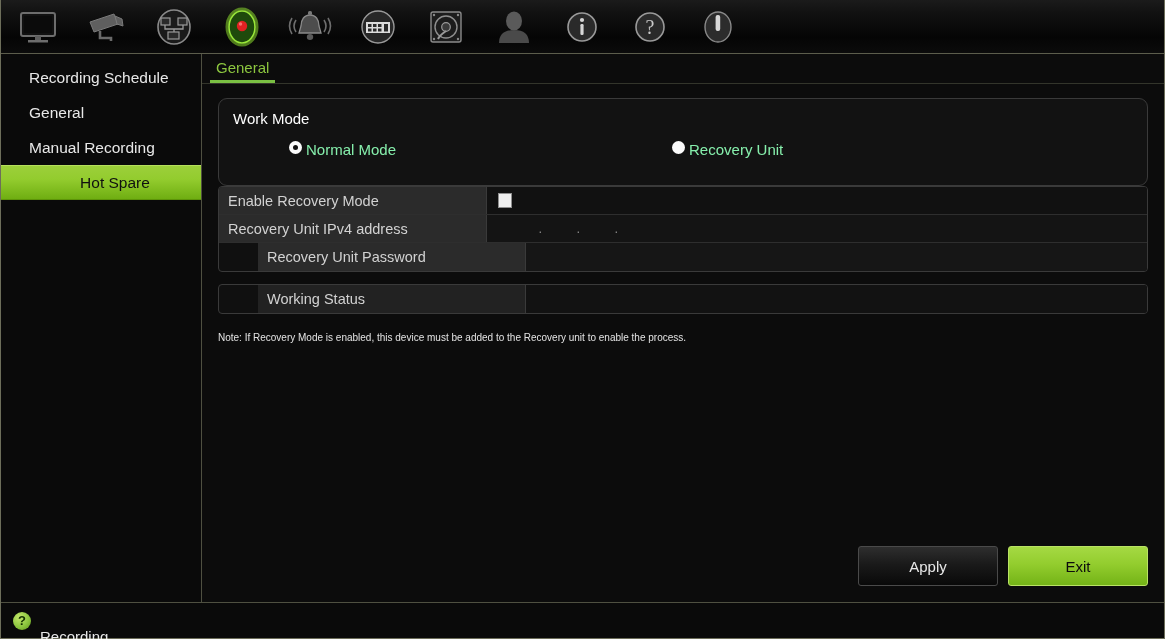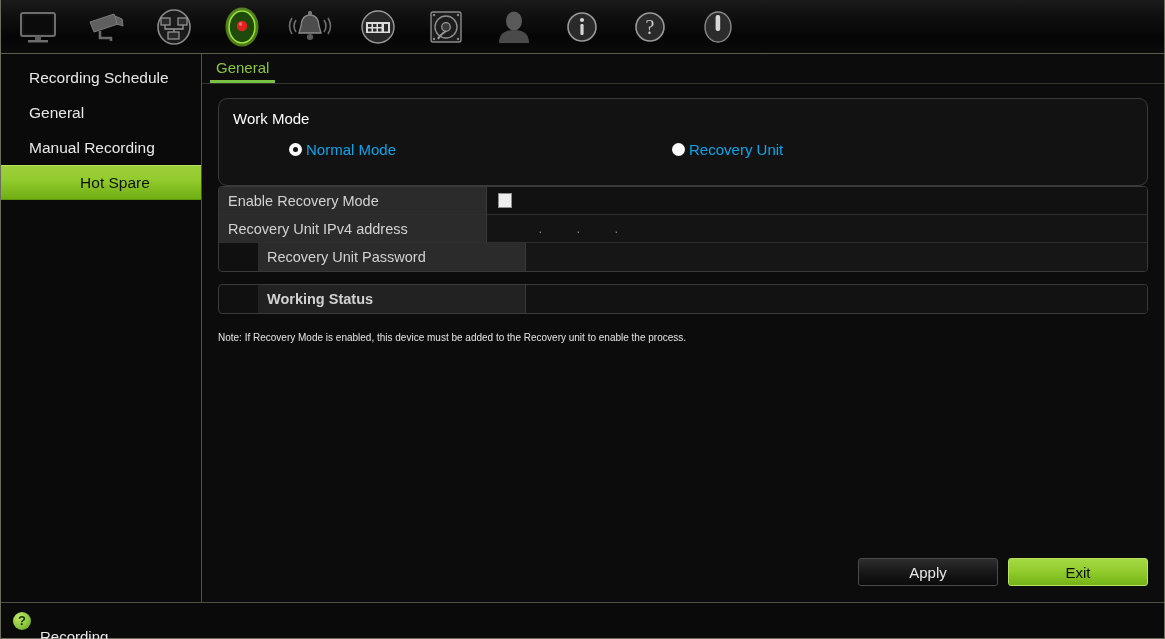--- a/index.html
+++ b/index.html
@@ -78,22 +78,22 @@
     background: #121212;
     border: 1px solid #3a3a3a;
     border-radius: 9px;
   }
 
   
   .workmode { height: 88px; padding: 11px 0 0 14px; }
   .wm-title { color: #fff; font-size: 15px; margin-bottom: 14px; }
   .wm-row { display: flex; align-items: center; }
   .radio-wrap {
-    display: flex; align-items: center; gap: 4px;
-    cursor: pointer; color: #0ea5e9; font-size: 15px;
+    display: flex; align-items: flex-start; gap: 4px;
+    cursor: pointer; color: #86efac; font-size: 15px;
   }
   .radio-wrap.first { margin-left: 56px; }
   .radio-wrap.second { margin-left: 276px; }
   .radio {
     width: 13px; height: 13px; border-radius: 50%;
     background: #fbfbfb; flex: 0 0 13px;
     position: relative;
   }
   .radio.sel::after {
     content: ""; position: absolute;
@@ -126,36 +126,36 @@
   .srow:nth-child(3) .srow-field { background: #161616; }
   .checkbox {
     width: 14px; height: 15px;
     background: #efefef; border: 1px solid #8e8e8e;
     cursor: pointer;
   }
   .ipdots { letter-spacing: 0; color: #8a8a8a; font-size: 13px; padding-left: 6px; }
   .ipdots span { display: inline-block; width: 38px; text-align: right; }
 
   .status-box { margin-top: 12px; }
-  .status-box .srow { height: 28px; font-weight: bold; }
+  .status-box .srow { height: 28px; }
   .status-box .srow-label { background: #222; }
   .status-box .srow-field { background: #121212; }
 
   .note {
     margin-top: 18px;
     color: #e3e3e3; font-size: 10px;
   }
 
   
   .btnbar {
     position: absolute; right: 16px; bottom: 16px;
     display: flex; gap: 10px;
   }
   .btn {
-    width: 140px; height: 28px;
+    width: 140px; height: 40px;
     font-size: 15px; cursor: pointer;
     display: flex; align-items: center; justify-content: center;
     border-radius: 3px;
     text-align: center;
   }
   .btn.dark {
     background: linear-gradient(to bottom, #2e2e2e 0%, #1a1a1a 45%, #090909 100%);
     border: 1px solid #4a4a4a; color: #e8e8e8;
   }
   .btn.green {

